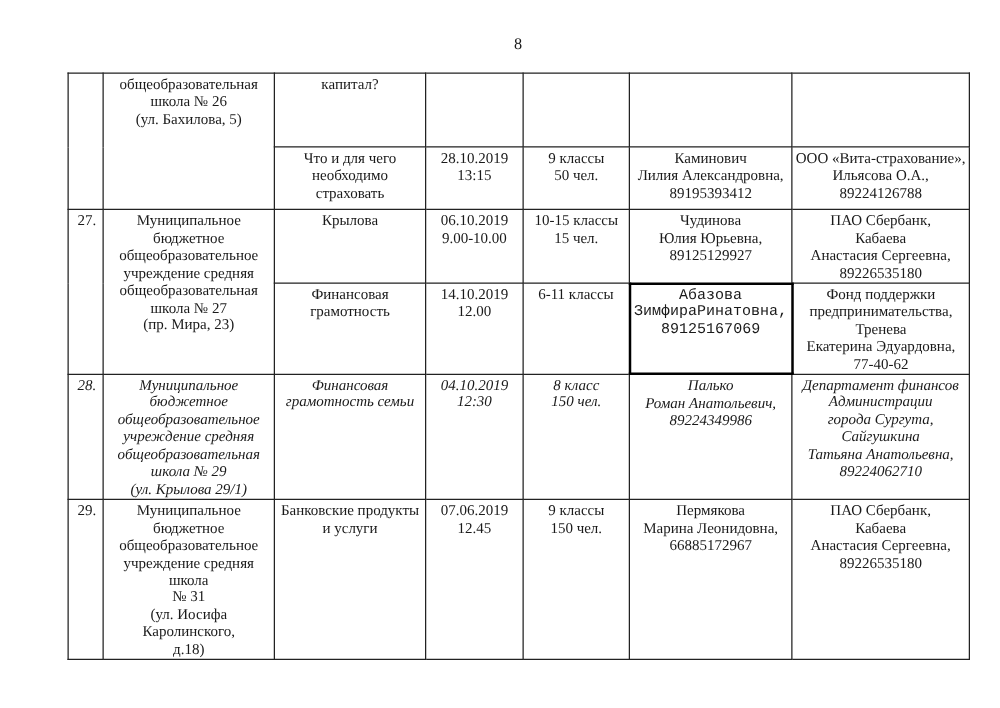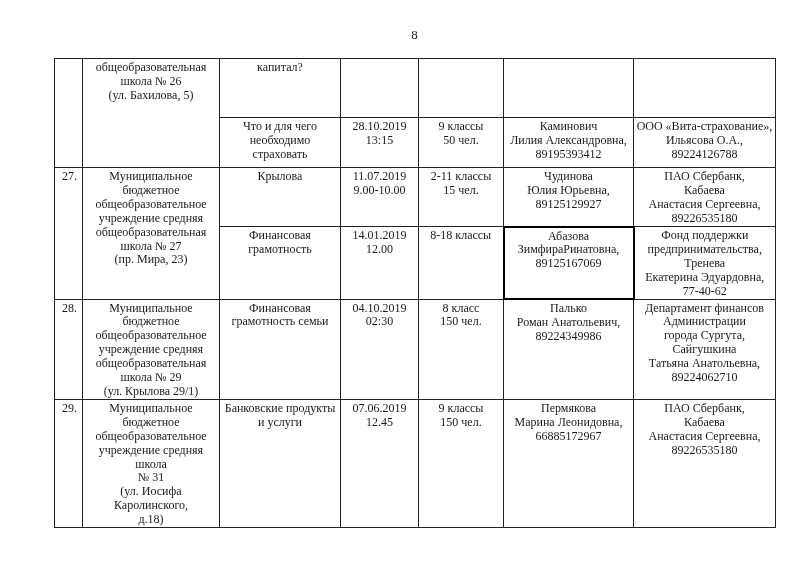--- a/index.html
+++ b/index.html
@@ -44,26 +44,27 @@
     padding: 2px 1px 0 1px;
     white-space: pre-line;
     overflow: hidden;
   }
   table.schedule td.num {
     text-align: center;
     padding-left: 3px;
   }
   table.schedule td.hl {
     border: 2.2px solid #000000;
+    font-family: Liberation Mono, monospace;
   }
   tr.rA   { height: 59px; }
   tr.rB   { height: 50px; padding-left: 40px; }
   tr.r27a { height: 59px; }
   tr.r27b { height: 71px; margin-left: 45px; }
-  tr.r28  { height: 100px; }
+  tr.r28  { height: 100px; font-style: italic; }
   tr.r29  { height: 99px; }
 </style>
 </head>
 <body>
 
 <div class="page">
 
   <div class="page-number">8</div>
 
   <table class="schedule">
@@ -109,38 +110,38 @@
     <tr class="r27a">
       <td class="num" rowspan="2">27.</td>
       <td class="school" rowspan="2">Муниципальное
 бюджетное
 общеобразовательное
 учреждение средняя
 общеобразовательная
 школа № 27
 (пр. Мира, 23)</td>
       <td class="topic">Крылова</td>
-      <td class="date">11.07.2019
+      <td class="date">06.10.2019
 9.00-10.00</td>
-      <td class="aud">2-11 классы
+      <td class="aud">10-15 классы
 15 чел.</td>
       <td class="contact">Чудинова
 Юлия Юрьевна,
 89125129927</td>
       <td class="org">ПАО Сбербанк,
 Кабаева
 Анастасия Сергеевна,
 89226535180</td>
     </tr>
 
     <tr class="r27b">
       <td class="topic">Финансовая грамотность</td>
-      <td class="date">14.01.2019
+      <td class="date">14.10.2019
 12.00</td>
-      <td class="aud">8-18 классы</td>
+      <td class="aud">6-11 классы</td>
       <td class="contact hl">Абазова
 ЗимфираРинатовна,
 89125167069</td>
       <td class="org">Фонд поддержки
 предпринимательства,
 Тренева
 Екатерина Эдуардовна,
 77-40-62</td>
     </tr>
 
@@ -149,21 +150,21 @@
       <td class="school">Муниципальное
 бюджетное
 общеобразовательное
 учреждение средняя
 общеобразовательная
 школа № 29
 (ул. Крылова 29/1)</td>
       <td class="topic">Финансовая
 грамотность семьи</td>
       <td class="date">04.10.2019
-02:30</td>
+12:30</td>
       <td class="aud">8 класс
 150 чел.</td>
       <td class="contact">Палько
 Роман Анатольевич,
 89224349986</td>
       <td class="org">Департамент финансов
 Администрации
 города Сургута,
 Сайгушкина
 Татьяна Анатольевна,

